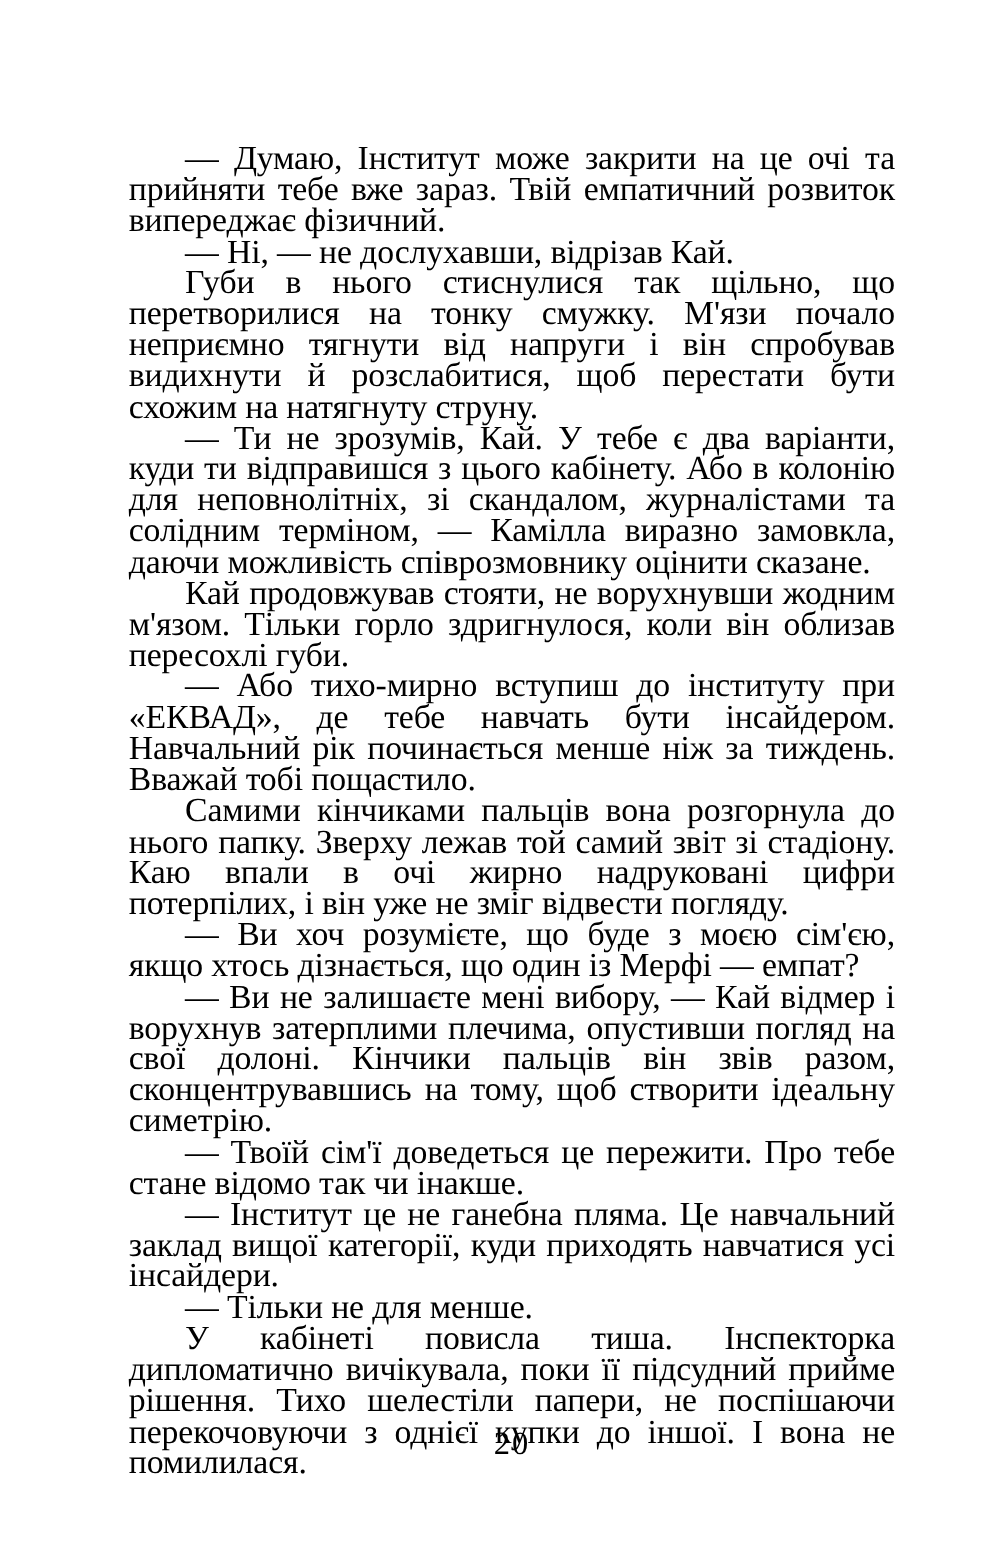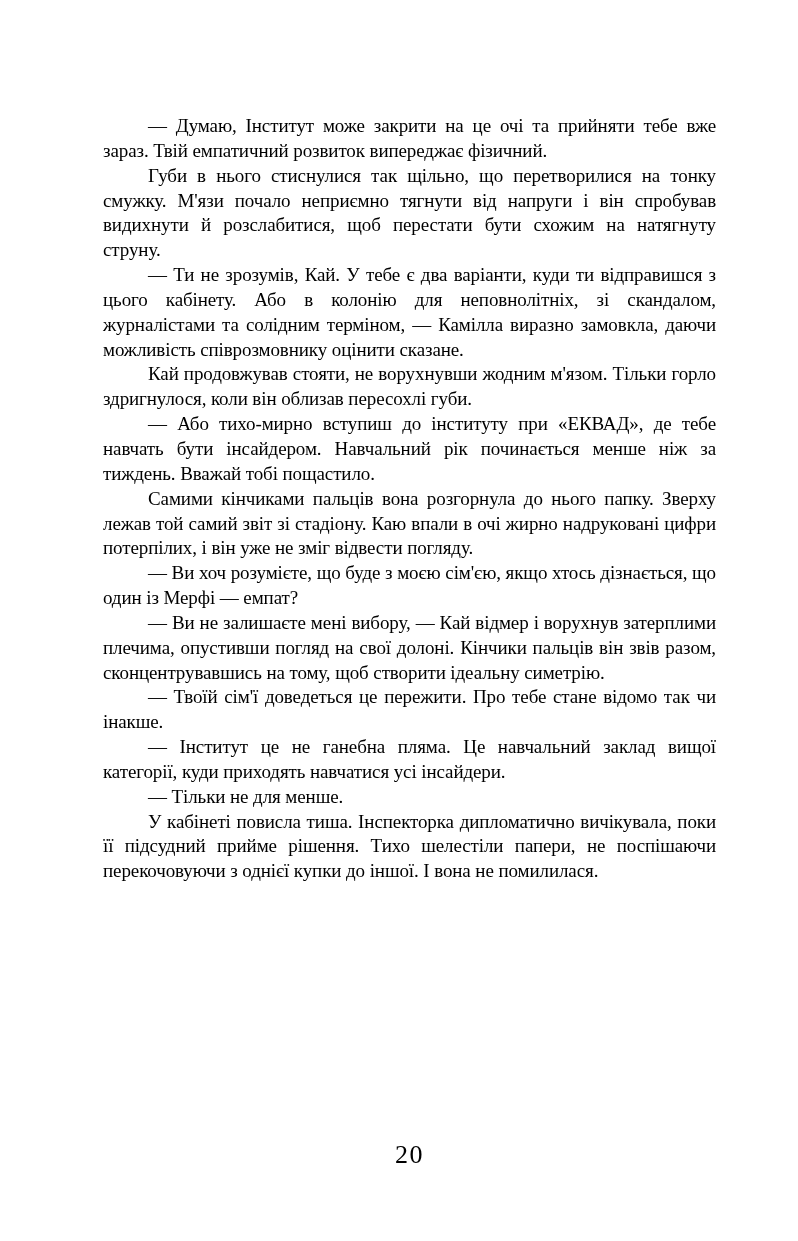--- a/index.html
+++ b/index.html
@@ -18,21 +18,21 @@
   .book-page {
     position: absolute;
     inset: 0;
     background: #ffffff;
   }
   .text-block {
     position: absolute;
     left: 103px;
     top: 114px;
     width: 613px;
-    font-size: 19px;
+    font-size: 27px;
     line-height: 24.85px;
     text-align: justify;
     letter-spacing: -0.1px;
   }
   .text-block p {
     margin: 0;
     padding: 0;
     text-indent: 45px;
   }
   .page-number {
@@ -44,20 +44,21 @@
     font-size: 26px;
     letter-spacing: 1.5px;
   }
 </style>
 </head>
 <body style="background: rgb(255, 255, 255); color: rgb(0, 0, 0);">
 
 <div class="book-page">
   <div class="text-block" id="paragraphs">
       <p>— Думаю, Інститут може закрити на це очі та прийняти тебе вже зараз. Твій емпатичний розвиток випереджає фізичний.</p>
+      <p>— Ні, — не дослухавши, відрізав Кай.</p>
       <p>Губи в нього стиснулися так щільно, що перетворилися на тонку смужку. М'язи почало неприємно тягнути від напруги і він спробував видихнути й розслабитися, щоб перестати бути схожим на натягнуту струну.</p>
       <p>— Ти не зрозумів, Кай. У тебе є два варіанти, куди ти відправишся з цього кабінету. Або в колонію для неповнолітніх, зі скандалом, журналістами та солідним терміном, — Камілла виразно замовкла, даючи можливість співрозмовнику оцінити сказане.</p>
       <p>Кай продовжував стояти, не ворухнувши жодним м'язом. Тільки горло здригнулося, коли він облизав пересохлі губи.</p>
       <p>— Або тихо-мирно вступиш до інституту при «ЕКВАД», де тебе навчать бути інсайдером. Навчальний рік починається менше ніж за тиждень. Вважай тобі пощастило.</p>
       <p>Самими кінчиками пальців вона розгорнула до нього папку. Зверху лежав той самий звіт зі стадіону. Каю впали в очі жирно надруковані цифри потерпілих, і він уже не зміг відвести погляду.</p>
       <p>— Ви хоч розумієте, що буде з моєю сім'єю, якщо хтось дізнається, що один із Мерфі — емпат?</p>
       <p>— Ви не залишаєте мені вибору, — Кай відмер і ворухнув затерплими плечима, опустивши погляд на свої долоні. Кінчики пальців він звів разом, сконцентрувавшись на тому, щоб створити ідеальну симетрію.</p>
       <p>— Твоїй сім'ї доведеться це пережити. Про тебе стане відомо так чи інакше.</p>
       <p>— Інститут це не ганебна пляма. Це навчальний заклад вищої категорії, куди приходять навчатися усі інсайдери.</p>
       <p>— Тільки не для менше.</p>

